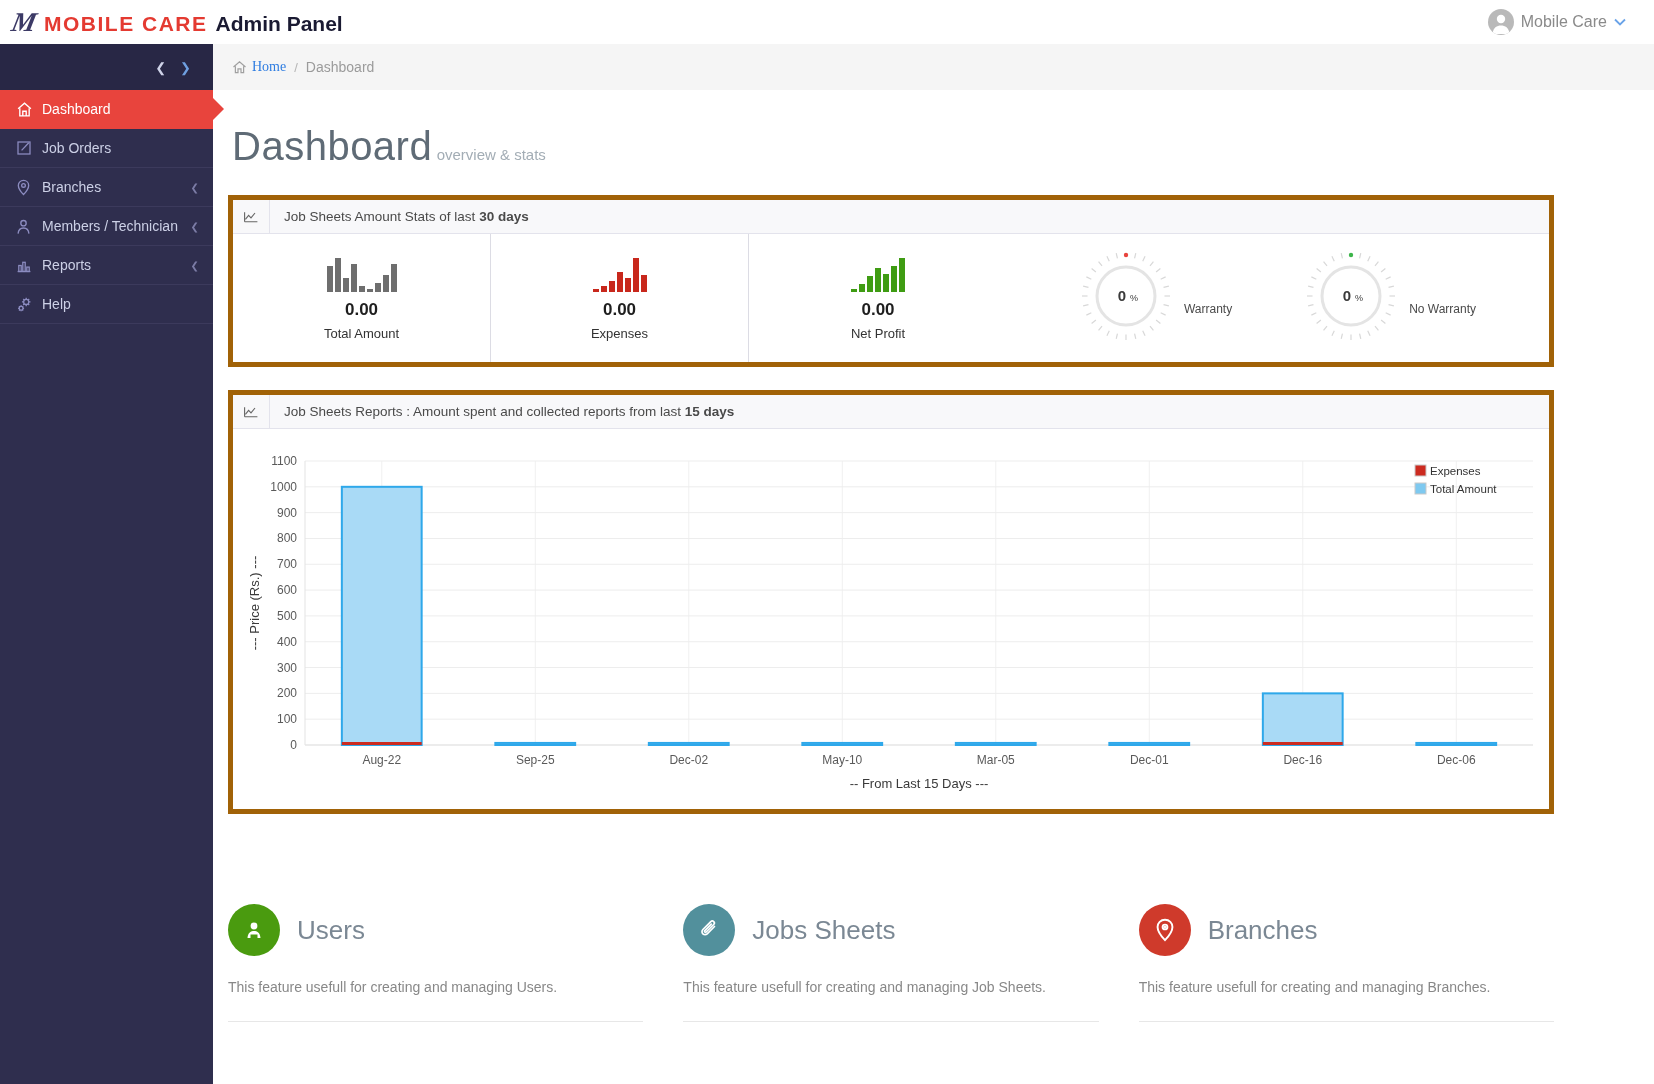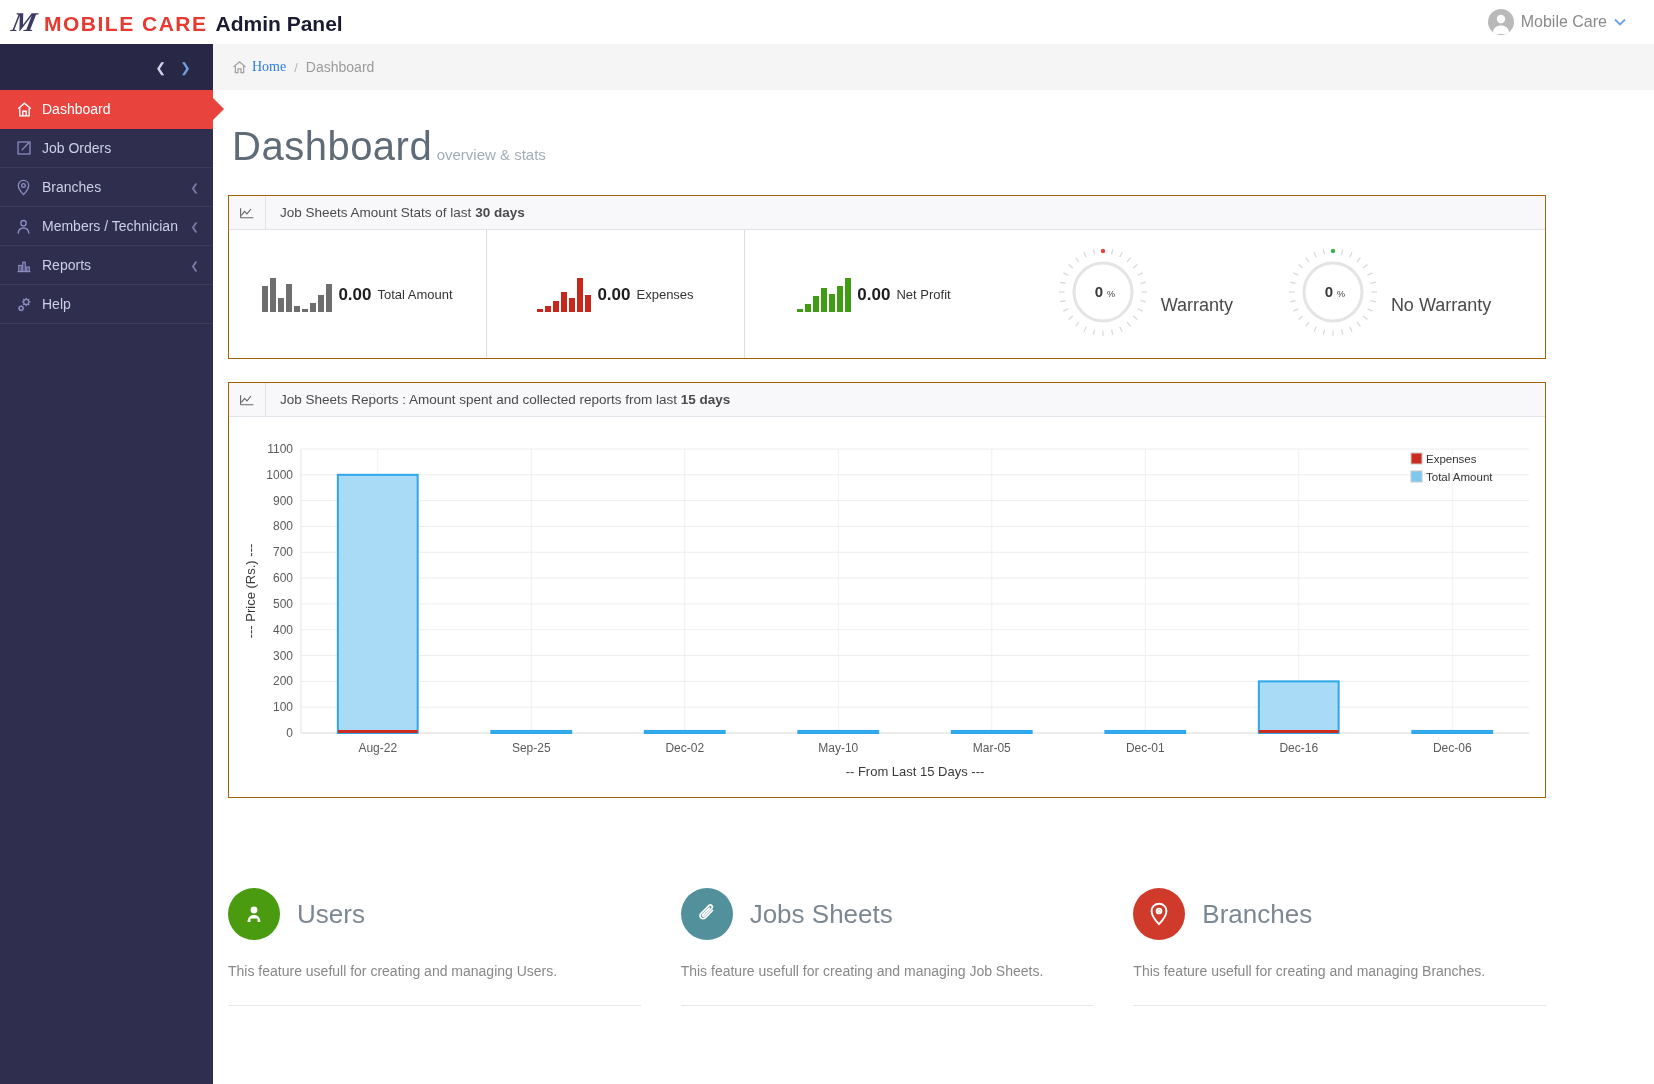--- a/index.html
+++ b/index.html
@@ -46,40 +46,40 @@
   .bc-home { color:#2f7de1; font-size:14px; cursor:pointer; display:flex; align-items:center; gap:5px;font-family:Liberation Serif, serif; }
   .bc-sep { color:#b5b5b5; font-size:13px; }
   .bc-cur { color:#9b9b9b; font-size:14px; }
 
   .content { padding:20px 110px 0 15px; }
   .page-head { padding:14px 0 26px 4px; }
   .page-title { font-size:40px; font-weight:300; color:#5f6b76; display:inline; letter-spacing:0.5px; }
   .page-sub { font-size:15px; color:#a3adb5; }
 
   
-  .panel { border:1px solid #a16207; background:#fff; margin-bottom:23px; }
+  .panel { border:5px solid #a16207; background:#fff; margin-bottom:23px; }
   .panel-head { background:#f8f8fa; border-bottom:1px solid #e3e3ec; height:34px;
                 display:flex; align-items:center; }
   .panel-ico { width:37px; height:100%; border-right:1px solid #e3e3ec;
                display:flex; align-items:center; justify-content:center; }
   .panel-title { font-size:13.5px; color:#4a4a4a; padding-left:14px; }
   .panel-title b { font-weight:bold; }
 
   
   .stats-row { display:flex; align-items:stretch; height:128px; }
-  .stat { width:258px; display:flex; flex-direction:row; align-items:center;
+  .stat { width:258px; display:flex; flex-direction:column; align-items:center;
           justify-content:center; gap:6px; }
   .stat.sep { border-right:1px solid #dcdce4; }
   .spark { height:36px; display:flex; align-items:flex-end; gap:2px; }
   .spark i { display:block; width:6px; }
   .stat-val { font-size:17px; font-weight:bold; color:#1e1e1e; margin-top:2px; }
   .stat-lbl { font-size:13px; color:#333; }
   .gauges { flex:1; display:flex; align-items:center; justify-content:space-evenly; }
   .gauge-group { display:flex; align-items:center; gap:12px; }
-  .gauge-lbl { font-size:18px; color:#4a4a4a;margin-top:22px; }
+  .gauge-lbl { font-size:12px; color:#4a4a4a;margin-top:22px; }
 
   
   .chart-wrap { padding:18px 10px 8px 10px; }
 
   
   .features { display:grid; grid-template-columns:repeat(3,1fr); column-gap:40px;
               margin-top:90px; }
   .feat-head { display:flex; align-items:center; gap:17px; cursor:pointer; }
   .feat-circle { width:52px; height:52px; border-radius:50%; display:flex;
                  align-items:center; justify-content:center; flex:none; }

